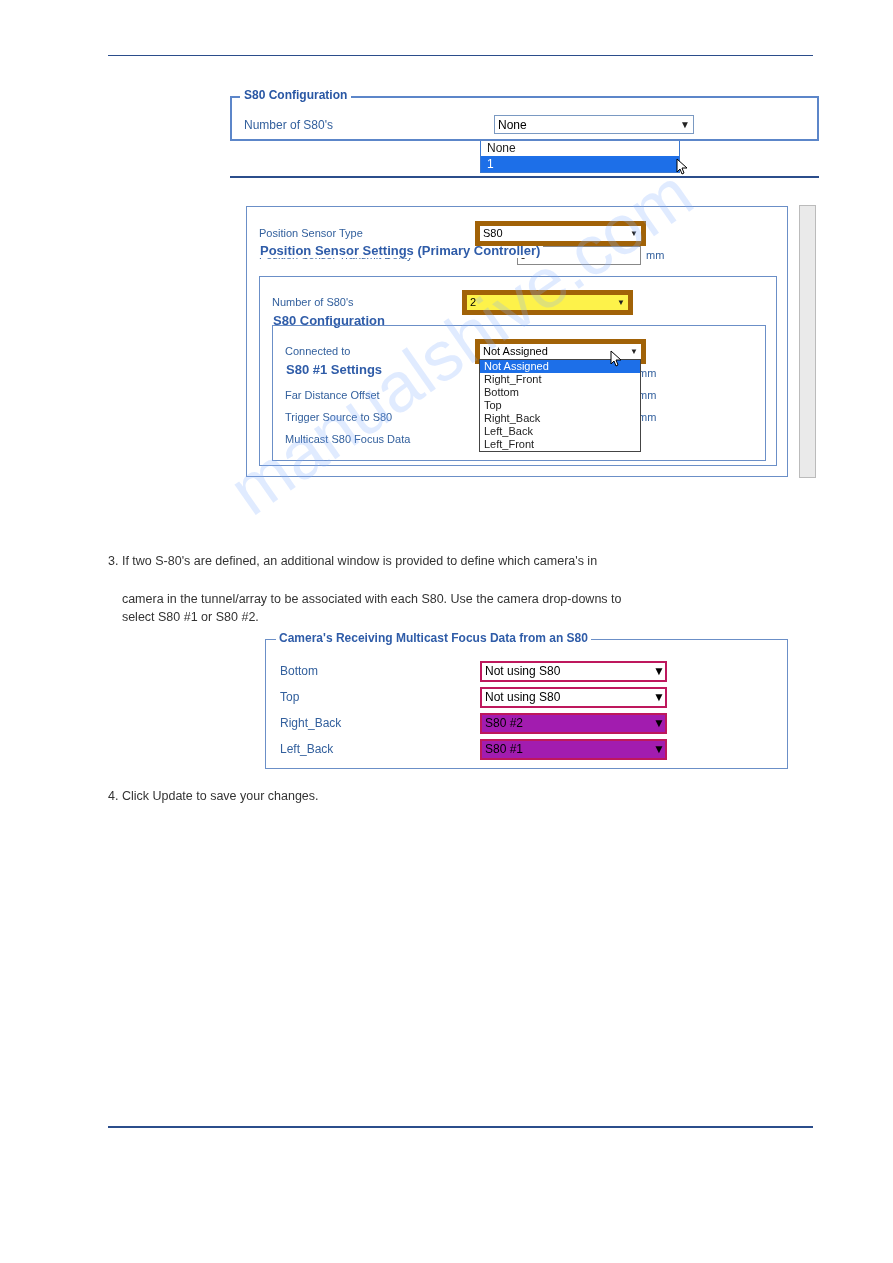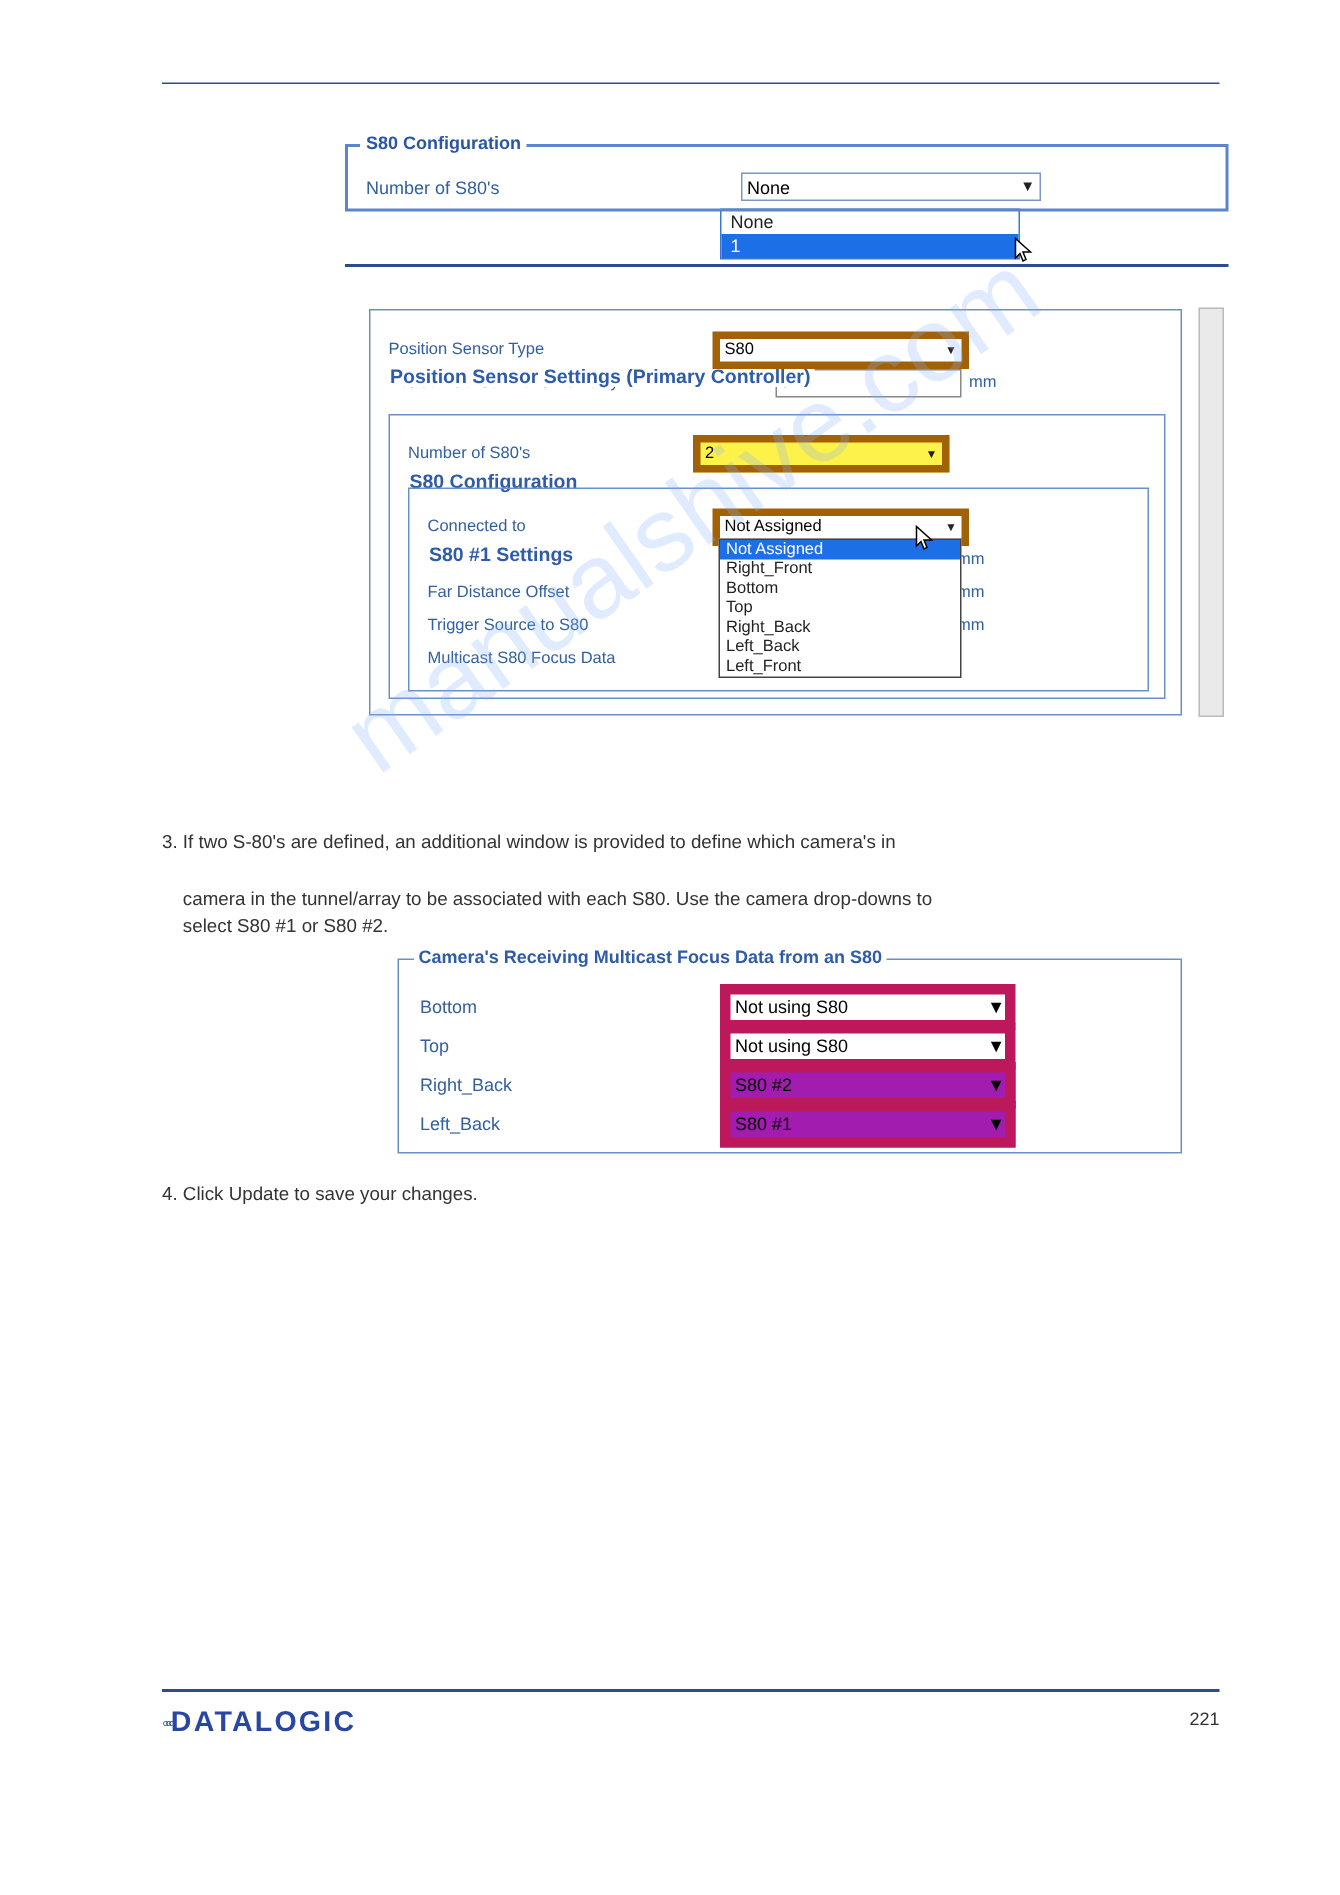--- a/index.html
+++ b/index.html
@@ -38,21 +38,21 @@
     .txtinput { width:118px; border:1px solid #888; height:15px; font-size:11px; padding-left:2px; margin-left:42px; }
     .unit { margin-left:5px; color:#33609d; font-size:11px; }
     .side-scroll { position:absolute; right:-28px; top:-1px; bottom:-1px; width:15px; background:#eaeaea; border:1px solid #bbb; }
     .watermark { position:absolute; left:50%; top:50%; transform:translate(-50%,-50%) rotate(-35deg); font-size:70px; color:#88b1ff; opacity:0.25; font-weight:400; pointer-events:none; }
     
     
     .img3 { border:1px solid #6b8fc7; margin:12px 0 0 157px; width:495px; position:relative; padding:18px 12px 6px 14px; }
     .img3-legend { position:absolute; top:-9px; left:10px; background:#fff; color:#2f5ca8; font-weight:700; font-size:12px; padding:0 3px; }
     .row3 { display:flex; align-items:center; height:26px; font-size:12px; }
     .lbl3 { color:#33609d; width:200px; }
-    .sel3 { width:180px; border:7px solid #be185d; font-size:12px; height:17px; padding-left:3px; display:flex; align-items:center; justify-content:space-between; background:#fff; }
+    .sel3 { width:180px; border:2px solid #be185d; font-size:12px; height:17px; padding-left:3px; display:flex; align-items:center; justify-content:space-between; background:#fff; }
     .sel3.yellow { background:#a21caf; }
     
     .bottom-sec { margin-top:320px; }
     .hr-bot { border:none; border-top:2px solid #2b4d8b; margin:0; }
     .logo { color:#2847a0; font-size:19px; font-weight:700; letter-spacing:1.5px; margin-top:6px; }
     .logo .dots{ letter-spacing:-3px; font-size:14px; vertical-align:1px;}
   </style>
 </head>
 <body>
 
@@ -195,18 +195,14 @@
       </div>
   </div>
 
   <div class="step-gap"></div>
   <p class="instr">
     4. <span>Click Update to save your changes.</span>
   </p>
 
   <div class="bottom-sec">
     <hr class="hr-bot">
-    <div style="display:flex;justify-content:space-between;align-items:center;margin-top:4px;">
-      <span class="logo"><span class="dots">◦◦◦</span><span>DATALOGIC</span></span>
-      <span style="font-size:12px;color:#333;">221</span>
-    </div>
   </div>
 </div>
 
 </body></html>

